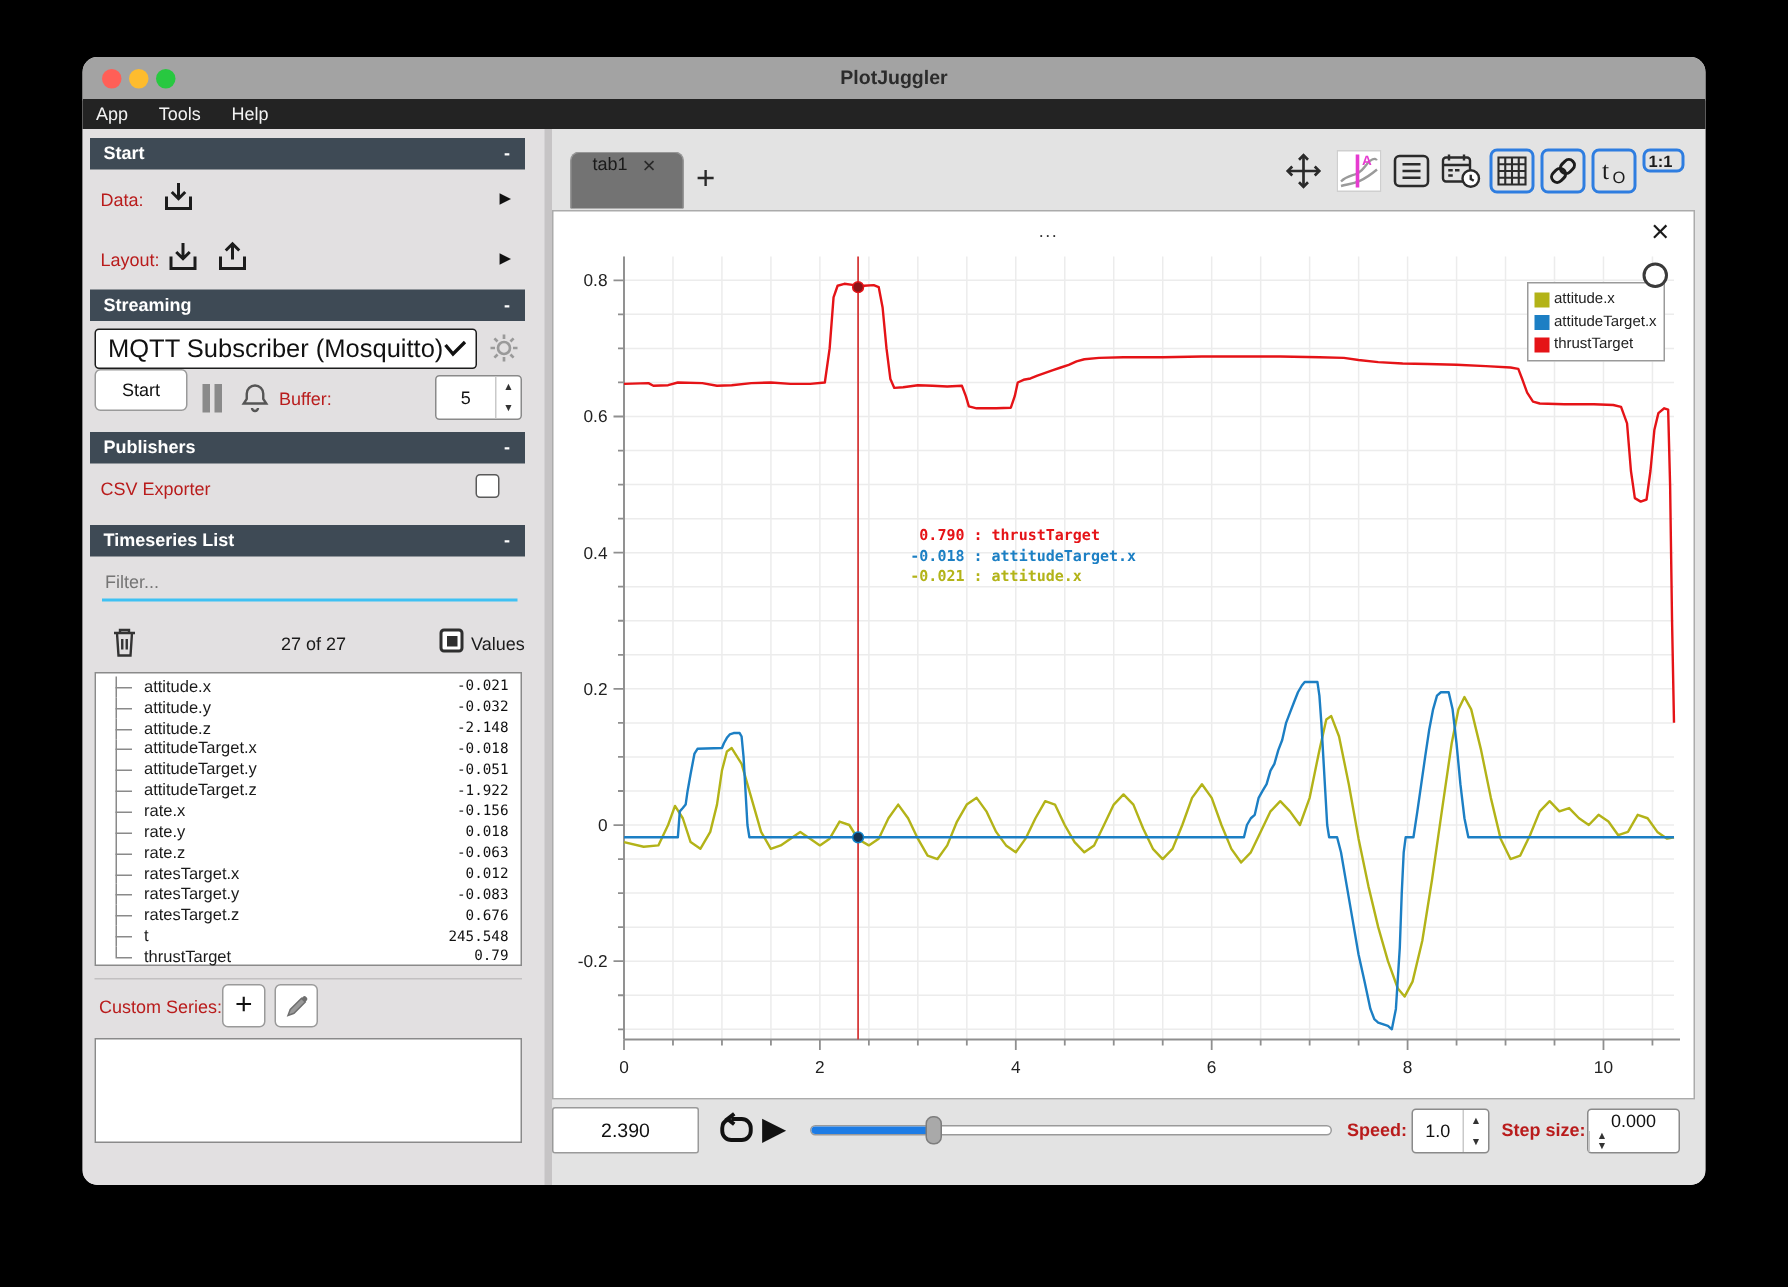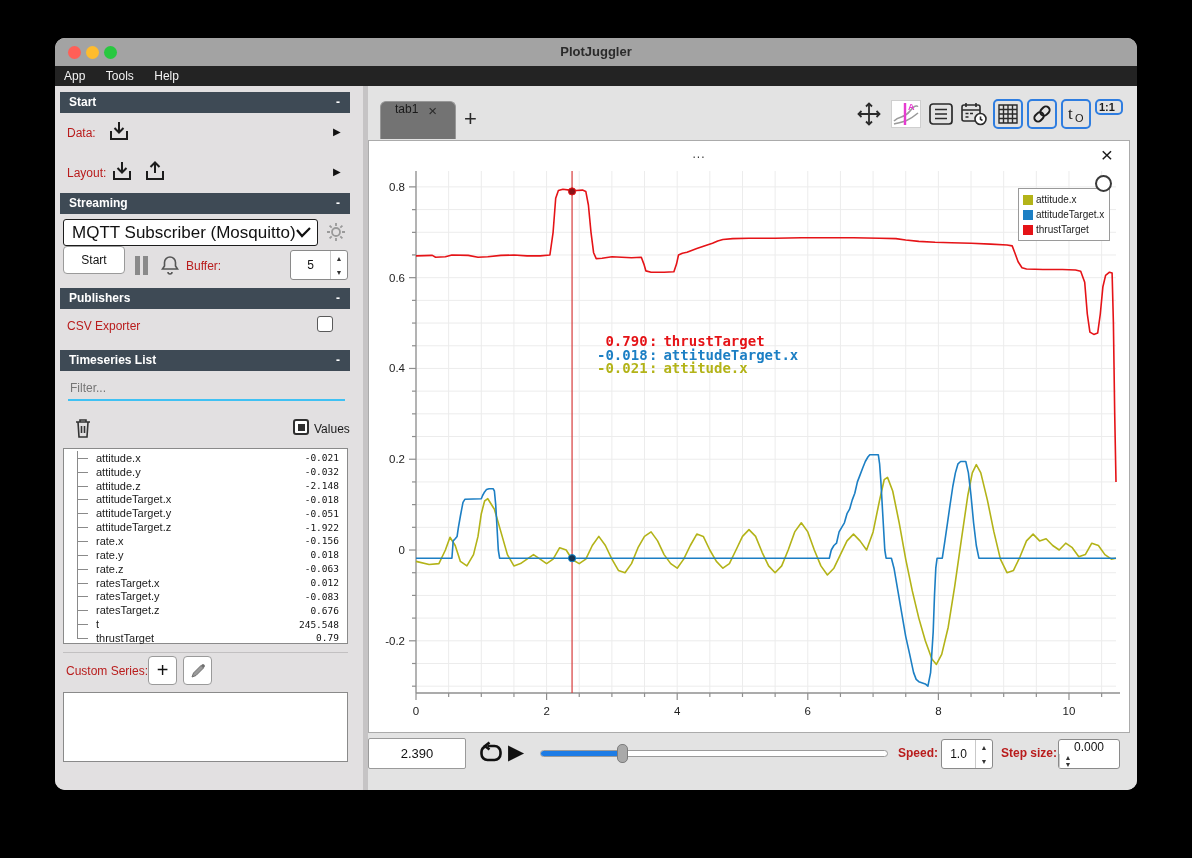--- a/index.html
+++ b/index.html
@@ -51,22 +51,22 @@
   
   .plot{position:absolute;left:313px;top:102px;width:762px;height:593px;background:#fff;
         border:1px solid #ababab;box-sizing:border-box;}
   .legend{position:absolute;left:649px;top:47px;width:92px;background:#fff;border:1px solid #9a9a9a;
           box-sizing:border-box;padding:3px 4px;}
   .leg-row{display:flex;align-items:center;height:15px;}
   .leg-sw{width:10px;height:10px;margin-right:3px;}
   .leg-t{font-size:10px;color:#222;}
   .xres{position:absolute;left:726px;top:34px;width:17px;height:17px;border-radius:50%;
         background:#fff;border:2px solid #3a3a3a;box-sizing:border-box;}
-  .xhair-text{position:absolute;left:228px;top:194px;font-family:"DejaVu Sans Mono",monospace;
-              font-size:14px;line-height:13.5px;font-weight:700;}
+  .xhair-text{position:absolute;left:228px;top:210px;font-family:"DejaVu Sans Mono",monospace;
+              font-size:10px;line-height:13.5px;font-weight:700;}
   .xh-line{display:flex;}
   .xh-v{width:46px;text-align:right;white-space:pre;}
   .xh-n{margin-left:6px;}
   .xh-c{margin-left:6px;}
   
   .track{position:absolute;height:7px;border:1px solid #9a9a9a;background:#fff;border-radius:4px;box-sizing:border-box;}
   .fill{position:absolute;left:0;top:0;bottom:0;background:#1d7ce5;border-radius:4px 0 0 4px;}
   .handle{position:absolute;width:11px;height:19px;background:#a9a9a9;border:1px solid #7d7d7d;
           border-radius:5px;box-sizing:border-box;}
   svg{display:block;}
@@ -179,20 +179,21 @@
 
     <input class="abs" style="left: 13px; top: 292px; width: 277px; height: 18px; border: none; background: transparent; font-size: 12px; color: rgb(85, 85, 85); font-family: &quot;Liberation Sans&quot;, sans-serif;" placeholder="Filter...">
     <span class="abs" style="left:13px;top:313px;width:277px;height:2px;background:#3fc1f3;"></span>
 
     <span class="abs" style="left:17px;top:330px;">
       <svg width="22" height="24" viewBox="0 0 22 24" fill="none" stroke="#333" stroke-width="1.6">
         <path d="M4 6 h14 M8 6 v-2 h6 v2 M6 6 l1 15 h8 l1 -15"></path>
         <path d="M9.5 10 v7 M12.5 10 v7"></path>
       </svg>
     </span>
+    <span class="abs" style="left:0;top:336px;width:308px;text-align:center;font-size:12px;color:#1a1a1a;">27 of 27</span>
     <span class="abs" style="left:238px;top:333px;width:16px;height:16px;border:2px solid #2f2f2f;border-radius:3px;background:#fff;box-sizing:border-box;">
       <span class="abs" style="left:2.5px;top:2.5px;width:7px;height:7px;background:#2f2f2f;"></span>
     </span>
     <span class="abs" style="left:259px;top:336px;font-size:12px;color:#1a1a1a;">Values</span>
 
     <div class="listbox" style="left:8px;top:362px;width:285px;height:196px;padding-top:2px;">
       <div class="ts-row">
             <span class="vl"></span>
             <span class="hl"></span>
             <span class="ts-name">attitude.x</span>

